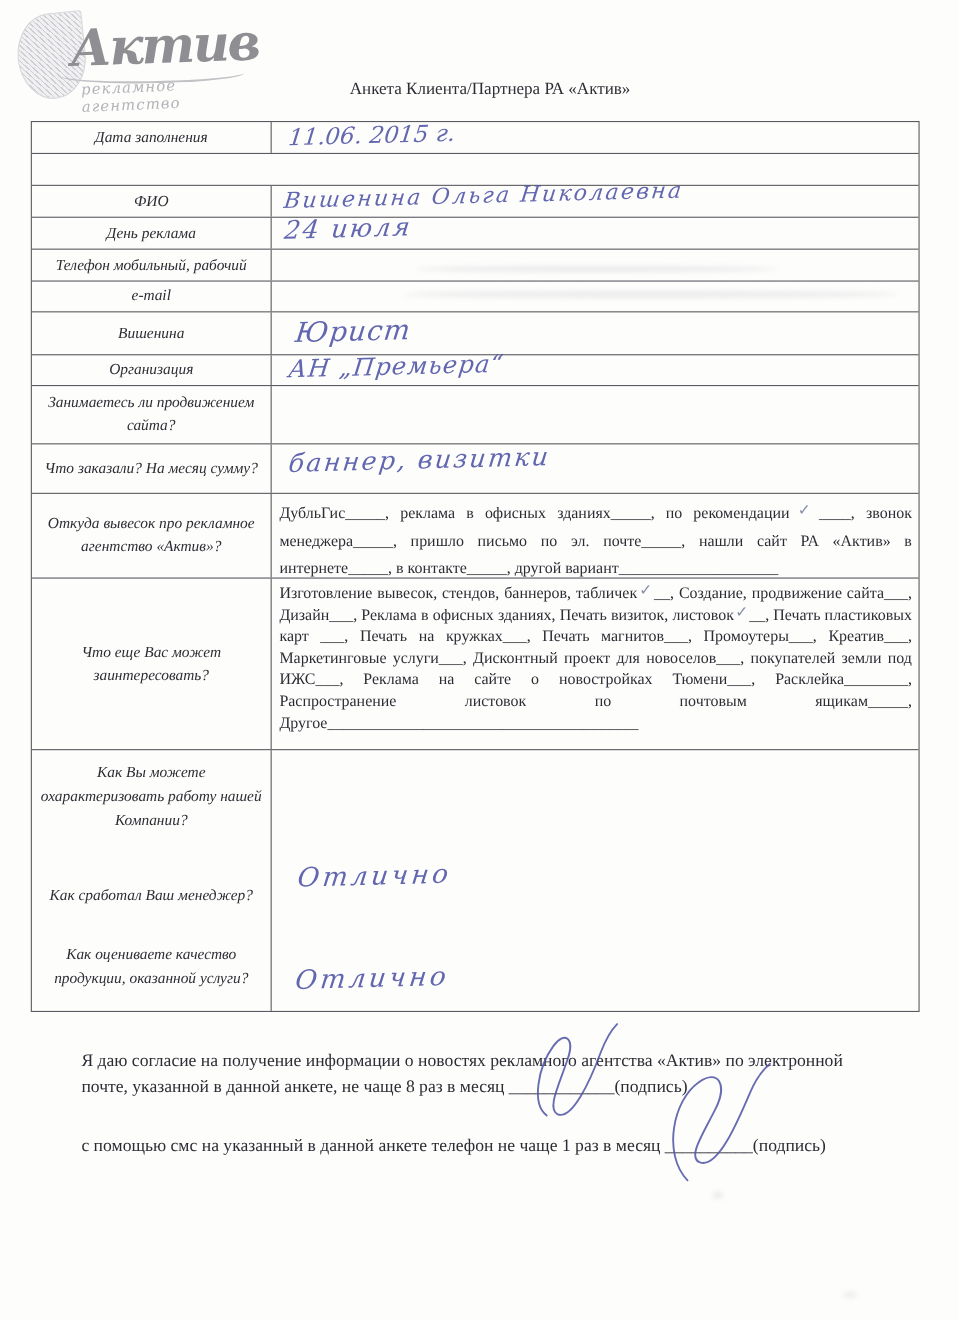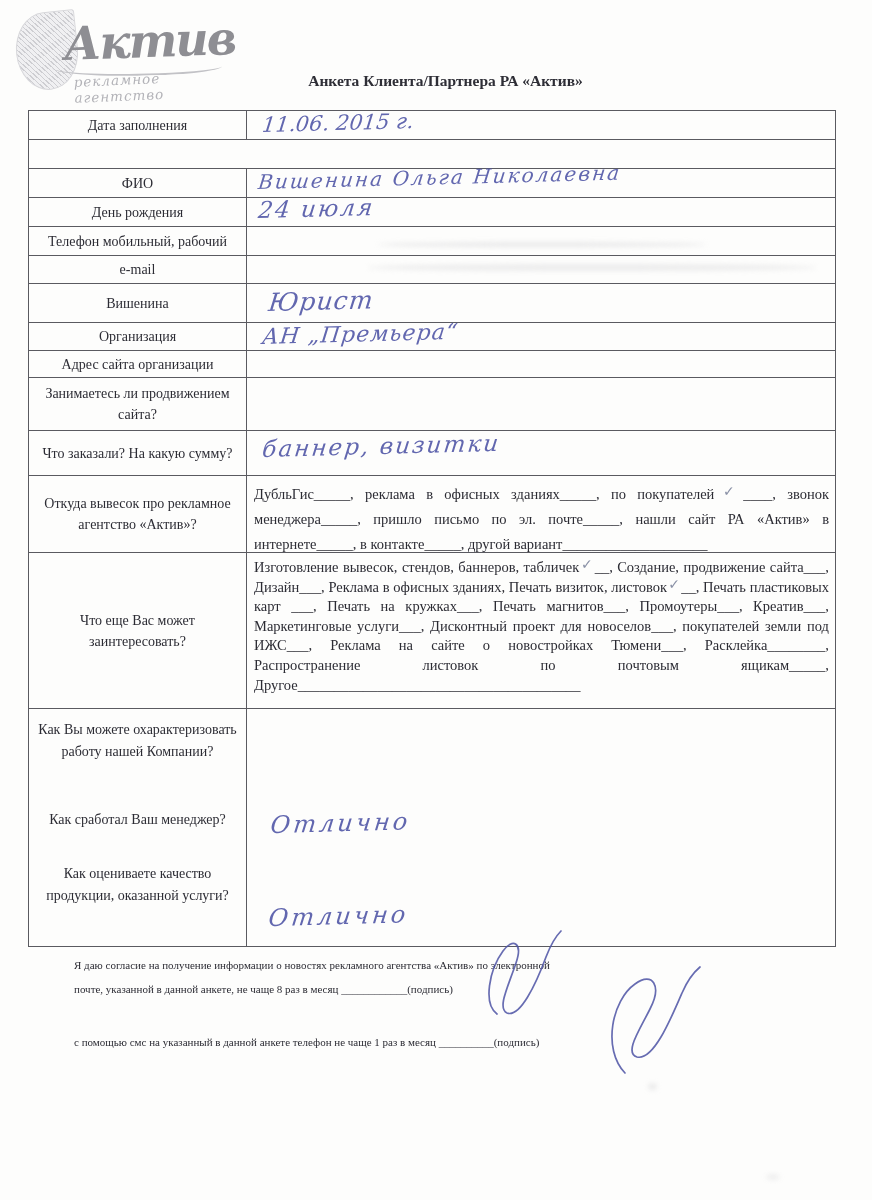--- a/index.html
+++ b/index.html
@@ -12,41 +12,41 @@
         border:1px solid #d4d4d8;border-radius:50% 4% 50% 50%;transform:rotate(-6deg);opacity:.9;}
   .logo-text{position:absolute;left:52px;top:8px;font-family:"DejaVu Serif",serif;
         font-style:italic;font-weight:bold;font-size:46px;color:#8e8e93;letter-spacing:-2px;
         transform:rotate(-2deg);}
   .logo-swash{position:absolute;left:40px;top:52px;width:170px;height:16px;
         border-bottom:2px solid #c2c2c6;border-radius:0 0 60% 100%;transform:rotate(-2deg);}
   .logo-tagline{position:absolute;left:62px;top:64px;font-family:"DejaVu Serif",serif;
         font-style:italic;font-size:13.5px;color:#b3b3b8;letter-spacing:1px;transform:rotate(-2.5deg);}
   
   .title{position:absolute;left:0;top:72px;width:100%;text-align:center;padding-left:19px;
-        box-sizing:border-box;font-weight:bold;font-size:15.5px;color:#2e2e36;}
+        box-sizing:border-box;font-weight:normal;font-size:15.5px;color:#2e2e36;}
   
   .ftable{position:absolute;left:28px;top:110px;width:806px;border:1px solid #5a5a60;}
   .frow{display:flex;border-bottom:1px solid #5a5a60;box-sizing:border-box;}
   .frow:last-child{border-bottom:none;}
   .lcell{width:218px;min-width:218px;border-right:1px solid #5a5a60;box-sizing:border-box;
         display:flex;align-items:center;justify-content:center;text-align:center;
-        font-size:14px;line-height:21px;padding:2px 8px;}
+        font-size:14px;line-height:21px;padding:2px 8px;font-style:italic;}
   .rcell{flex:1;position:relative;box-sizing:border-box;font-size:14.5px;padding:2px 6px 2px 7px;}
   .para{line-height:25px;text-align:justify;padding-top:4px;}
   .para2{line-height:19.6px;text-align:justify;padding-top:3px;}
   .tick{color:#8a91a6;font-family:"DejaVu Sans",sans-serif;font-size:14px;
         position:relative;top:-3px;padding:0 1px;}
   
   .hw{position:absolute;color:#4d53a5;font-family:"DejaVu Serif",serif;font-style:italic;
       white-space:nowrap;opacity:.88;transform:skewX(-8deg) rotate(-1.5deg);transform-origin:left bottom;}
   
   .fbleft{display:flex;flex-direction:column;align-items:flex-end;justify-content:flex-start;}
   .fbq{width:100%;text-align:center;font-size:14px;line-height:22px;}
   
-  .consent{position:absolute;left:74px;top:953px;width:750px;font-size:11px;line-height:24px;}
+  .consent{position:absolute;left:74px;top:953px;width:750px;font-size:16px;line-height:24px;}
   .consent .cline{display:block;}
   .consent .sms{display:block;margin-top:29px;}
   
   .smudge{position:absolute;background:#d8d8da;border-radius:50%;filter:blur(2.5px);}
   .sig{position:absolute;left:0;top:0;pointer-events:none;}
 </style>
 </head>
 <body>
 
 <div class="sheet">
@@ -74,21 +74,21 @@
     </div>
 
     <div class="frow" style="height:29px">
       <div class="lcell">ФИО</div>
       <div class="rcell">
         <span class="hw" style="left:10px;top:1px;font-size:20px;letter-spacing:2px">Вишенина  Ольга  Николаевна</span>
       </div>
     </div>
 
     <div class="frow" style="height:29px">
-      <div class="lcell">День рождения</div>
+      <div class="lcell">День реклама</div>
       <div class="rcell">
         <span class="hw" style="left:10px;top:-1px;font-size:23px;letter-spacing:2px">24  июля</span>
       </div>
     </div>
 
     <div class="frow" style="height:29px">
       <div class="lcell">Телефон мобильный, рабочий</div>
       <div class="rcell">
         <div class="smudge" style="left:130px;top:15px;width:330px;height:5px;opacity:.55"></div>
       </div>
@@ -108,42 +108,38 @@
       </div>
     </div>
 
     <div class="frow" style="height:28px">
       <div class="lcell">Организация</div>
       <div class="rcell">
         <span class="hw" style="left:14px;top:1px;font-size:22px;letter-spacing:1px">АН  „Премьера“</span>
       </div>
     </div>
 
-    <div class="frow" style="height:27px">
-      <div class="lcell">Адрес сайта организации</div>
-      <div class="rcell"></div>
-    </div>
 
     <div class="frow" style="height:53px">
       <div class="lcell">Занимаетесь ли продвижением сайта?</div>
       <div class="rcell"></div>
     </div>
 
     <div class="frow" style="height:45px">
-      <div class="lcell">Что заказали? На какую сумму?</div>
+      <div class="lcell">Что заказали? На месяц сумму?</div>
       <div class="rcell">
         <span class="hw" style="left:14px;top:5px;font-size:23px;letter-spacing:2px">баннер,  визитки</span>
       </div>
     </div>
 
     <div class="frow" style="height:77px">
       <div class="lcell">Откуда вывесок про рекламное агентство «Актив»?</div>
       <div class="rcell">
         <div class="para">
-          <span>ДубльГис_____, реклама в офисных зданиях_____, по покупателей</span><span class="tick">✓</span><span>____, звонок менеджера_____, пришло письмо по эл. почте_____, нашли сайт РА «Актив» в интернете_____,  в  контакте_____, другой вариант____________________</span>
+          <span>ДубльГис_____, реклама в офисных зданиях_____, по рекомендации</span><span class="tick">✓</span><span>____, звонок менеджера_____, пришло письмо по эл. почте_____, нашли сайт РА «Актив» в интернете_____,  в  контакте_____, другой вариант____________________</span>
         </div>
       </div>
     </div>
 
     <div class="frow" style="height:156px">
       <div class="lcell">Что еще Вас может заинтересовать?</div>
       <div class="rcell">
         <div class="para2">
           <span>Изготовление вывесок, стендов, баннеров, табличек</span><span class="tick">✓</span><span>__, Создание, продвижение сайта___, Дизайн___, Реклама в офисных зданиях, Печать визиток, листовок</span><span class="tick">✓</span><span>__, Печать пластиковых карт ___, Печать на кружках___, Печать магнитов___, Промоутеры___, Креатив___, Маркетинговые услуги___, Дисконтный проект для новоселов___, покупателей земли под ИЖС___, Реклама на сайте о новостройках Тюмени___, Расклейка________, Распространение листовок по почтовым ящикам_____, Другое_______________________________________</span>
         </div>

